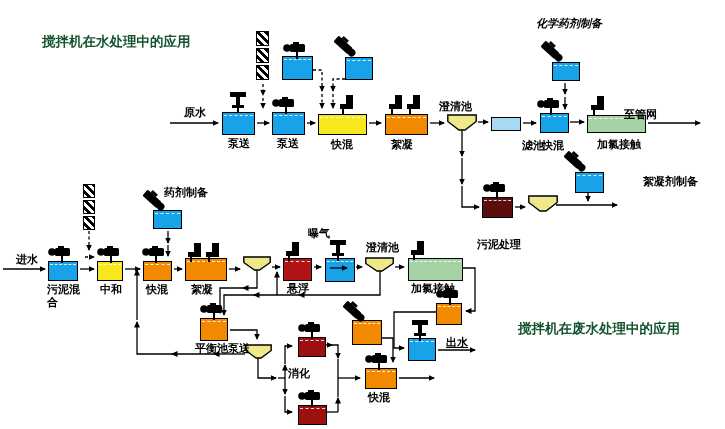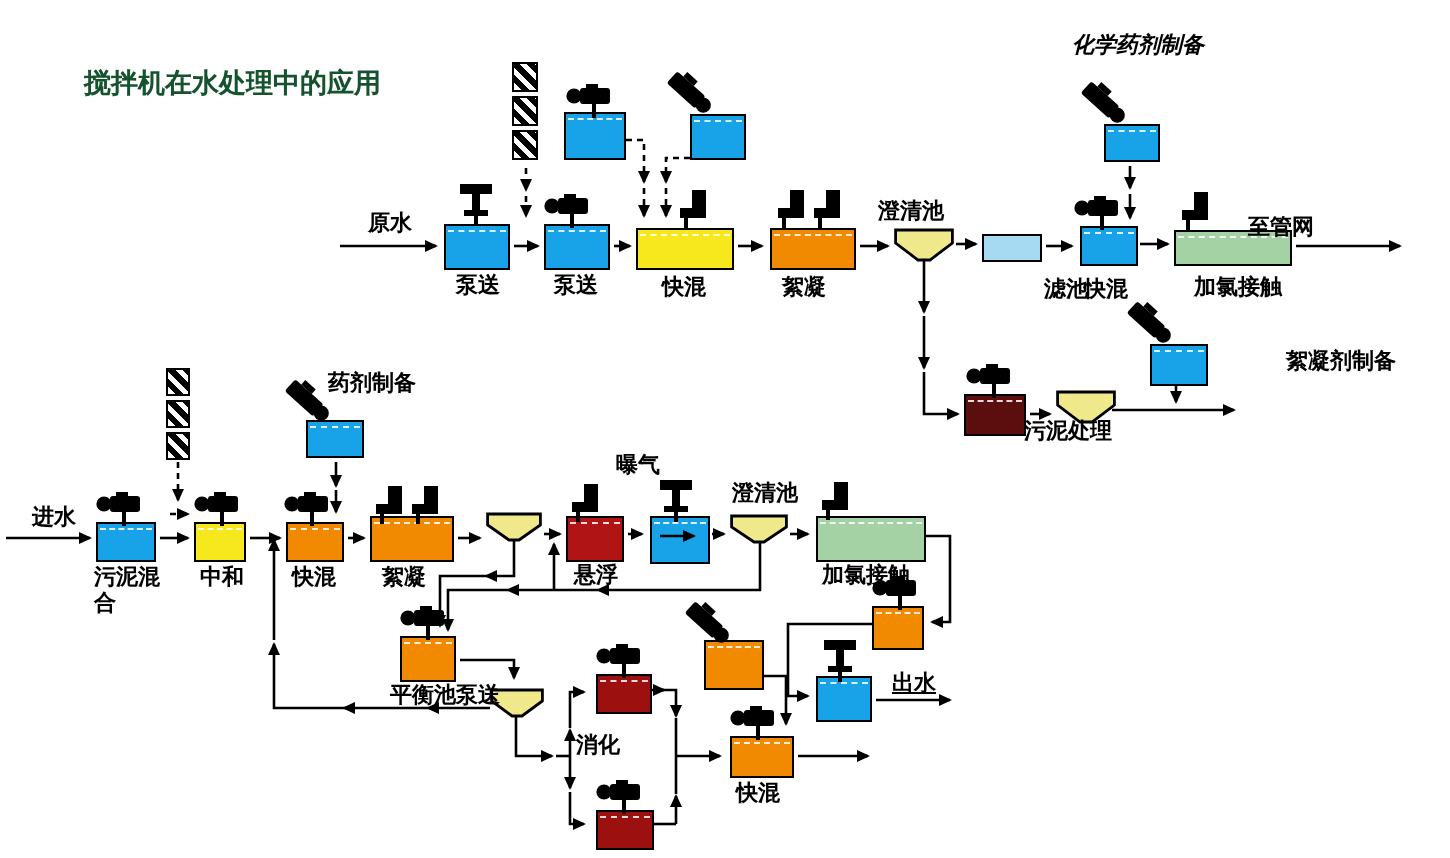--- a/index.html
+++ b/index.html
@@ -17,20 +17,21 @@
   .hbox{width:13px;height:15px;border:1px solid #000;box-sizing:border-box;
         background:repeating-linear-gradient(45deg,#fff 0 2.5px,#000 2.5px 5.5px);}
   svg.flow{position:absolute;left:0;top:0;pointer-events:none;}
 </style>
 </head>
 <body>
 
 <div id="canvas">
 
   <div class="title" style="left:42px;top:33px;">搅拌机在水处理中的应用</div>
+  <div class="title" style="left:518px;top:320px;">搅拌机在废水处理中的应用</div>
 
   <div class="tank" style="left: 222px; top: 112px; width: 33px; height: 23px; background: rgb(24, 162, 232);">
       <i class="surf"></i>
     </div>
   <div class="tank" style="left: 272px; top: 112px; width: 33px; height: 23px; background: rgb(24, 162, 232);">
       <i class="surf"></i>
     </div>
   <div class="tank" style="left: 318px; top: 114px; width: 49px; height: 21px; background: rgb(246, 232, 28);">
       <i class="surf"></i>
     </div>
@@ -439,21 +440,21 @@
   <div class="lbl" style="left:228px;top:137px;">泵送</div>
   <div class="lbl" style="left:277px;top:137px;">泵送</div>
   <div class="lbl" style="left:331px;top:138px;">快混</div>
   <div class="lbl" style="left:391px;top:138px;">絮凝</div>
   <div class="lbl" style="left:439px;top:100px;">澄清池</div>
   <div class="lbl" style="left:494px;top:139px;margin-left:28px;">滤池</div>
   <div class="lbl" style="left:536px;top:17px;font-style:italic;">化学药剂制备</div>
   <div class="lbl" style="left:542px;top:139px;">快混</div>
   <div class="lbl" style="left:597px;top:138px;">加氯接触</div>
   <div class="lbl" style="left:624px;top:108px;">至管网</div>
-  <div class="lbl" style="left:477px;top:210px;margin-left:35px;">污泥处理</div>
+  <div class="lbl" style="left:477px;top:238px;">污泥处理</div>
   <div class="lbl" style="left:643px;top:175px;font-family:Liberation Serif, serif;">絮凝剂制备</div>
 
   <div class="lbl" style="left:16px;top:253px;">进水</div>
   <div class="lbl wrap" style="left:47px;top:283px;width:38px;">污泥混合</div>
   <div class="lbl" style="left:100px;top:283px;">中和</div>
   <div class="lbl" style="left:164px;top:186px;">药剂制备</div>
   <div class="lbl" style="left:146px;top:283px;">快混</div>
   <div class="lbl" style="left:191px;top:283px;">絮凝</div>
   <div class="lbl" style="left:287px;top:282px;">悬浮</div>
   <div class="lbl" style="left:308px;top:227px;">曝气</div>

